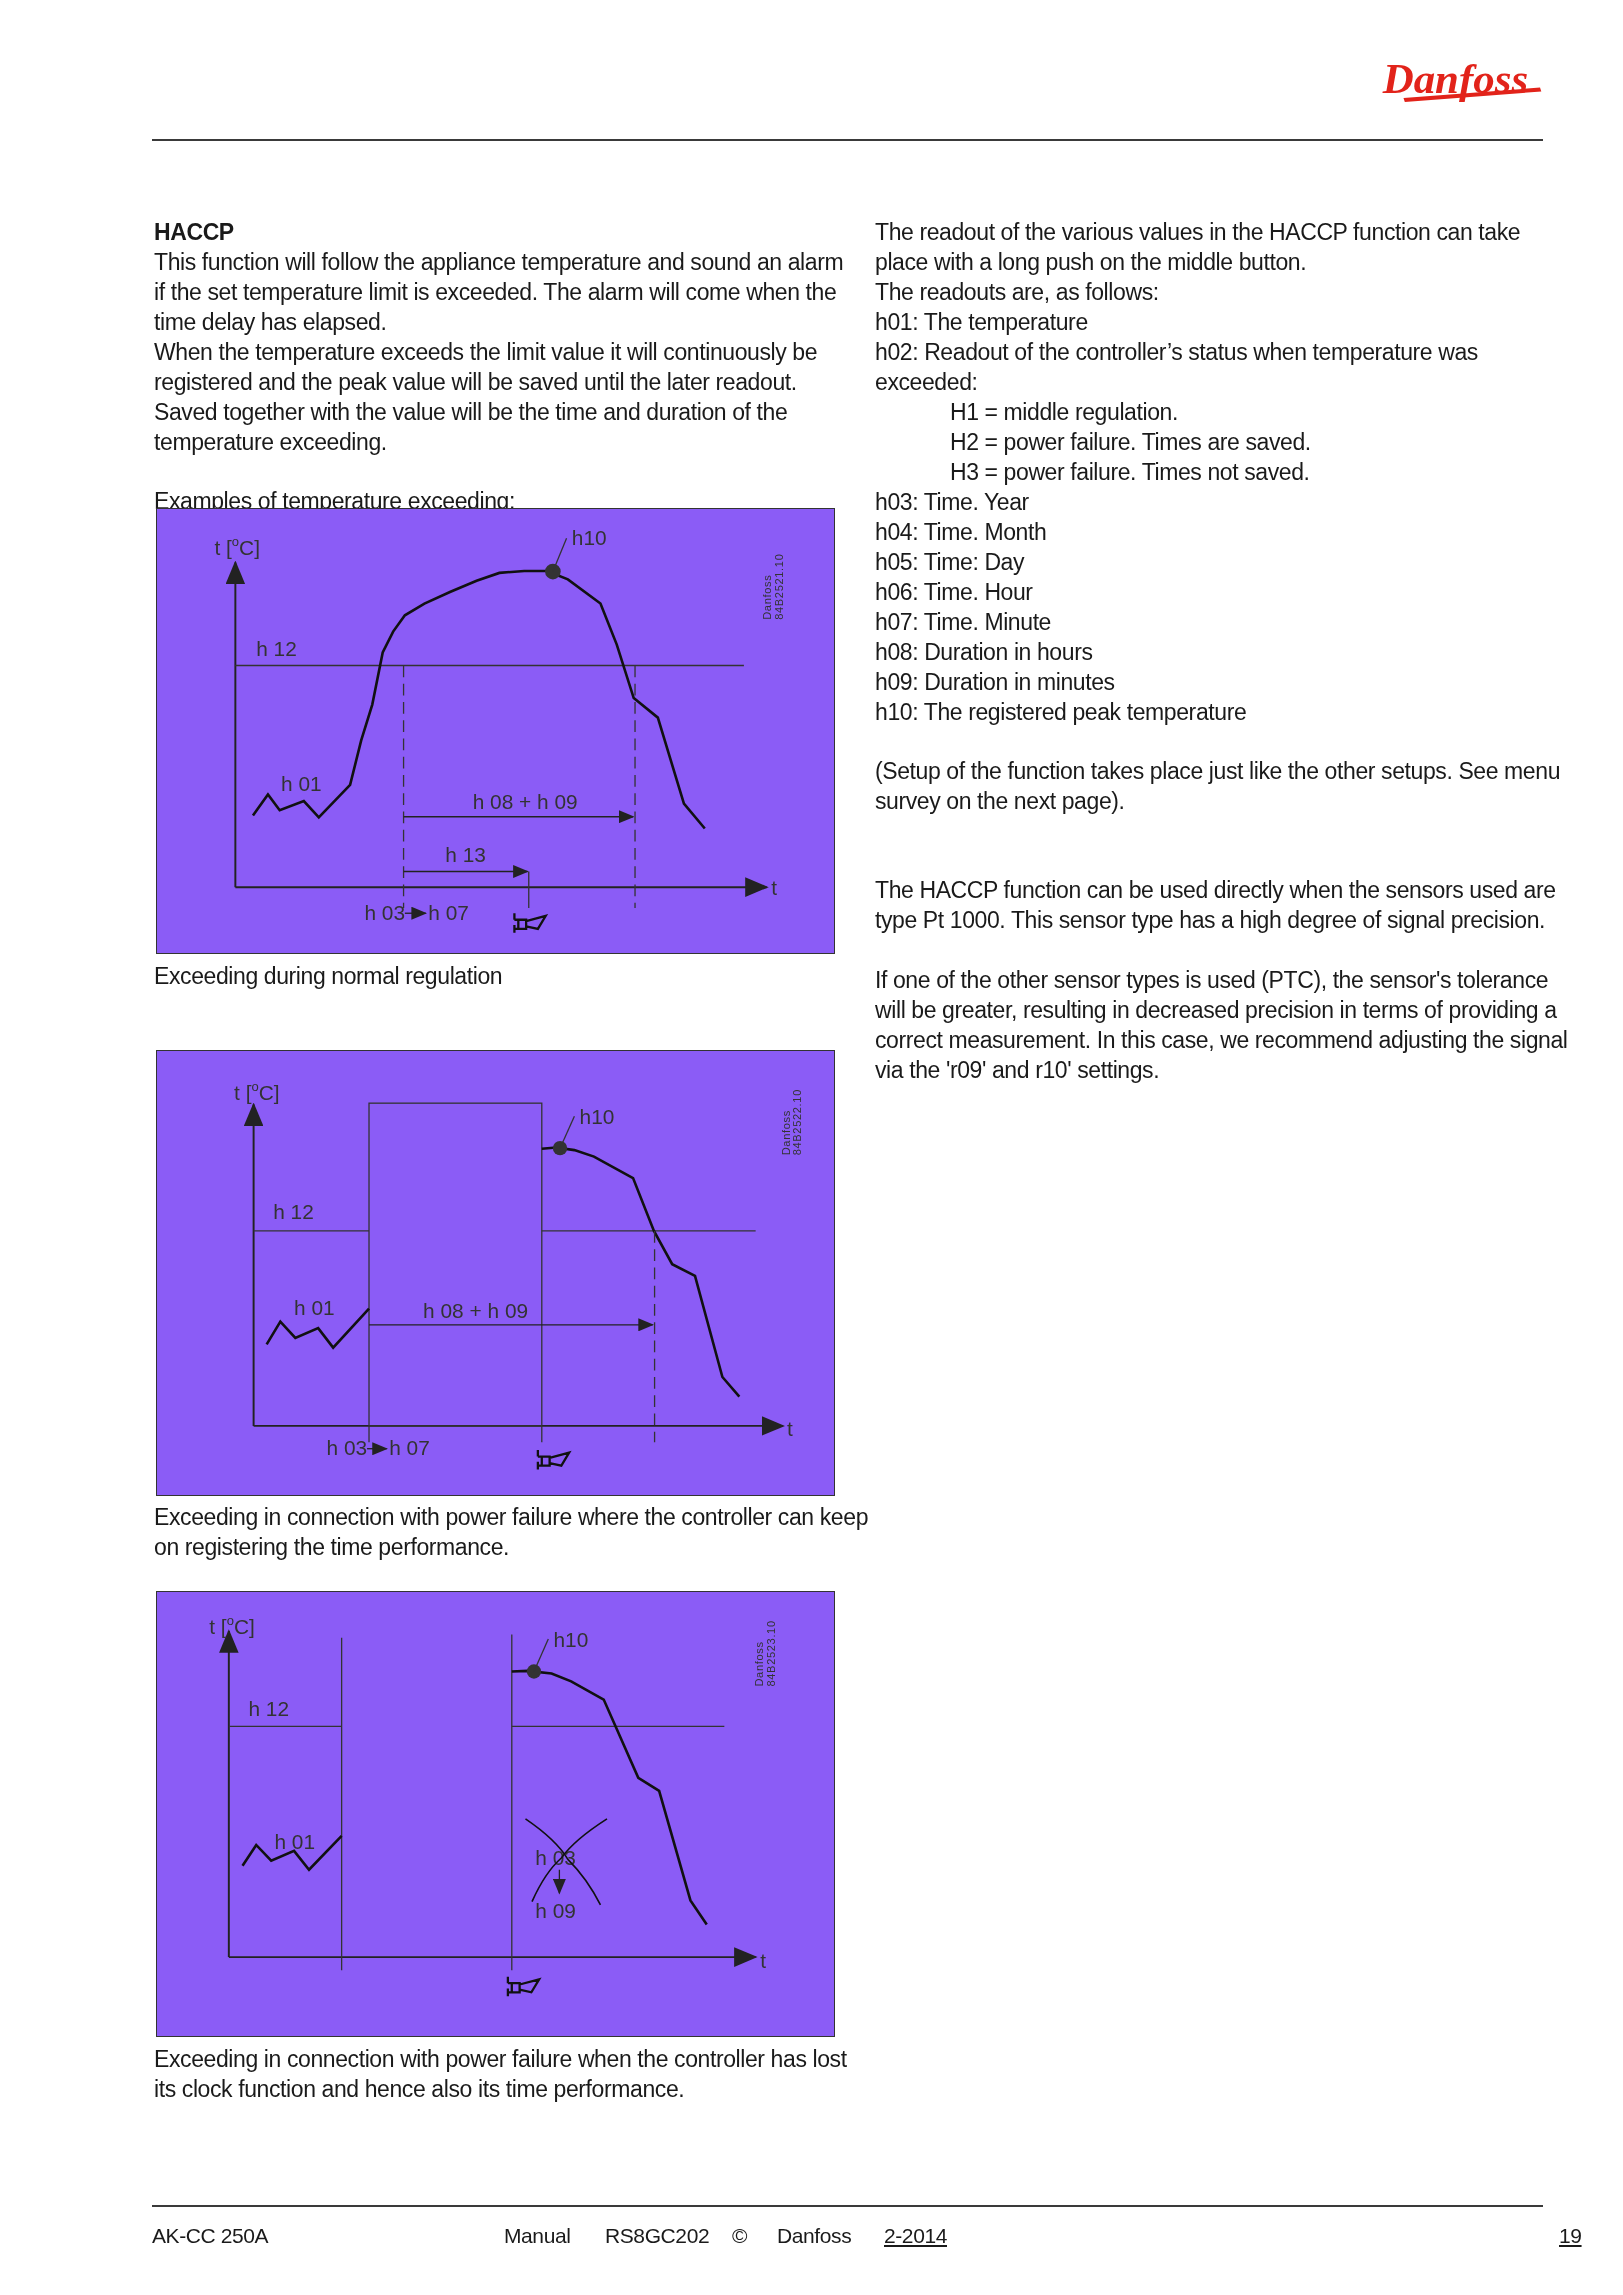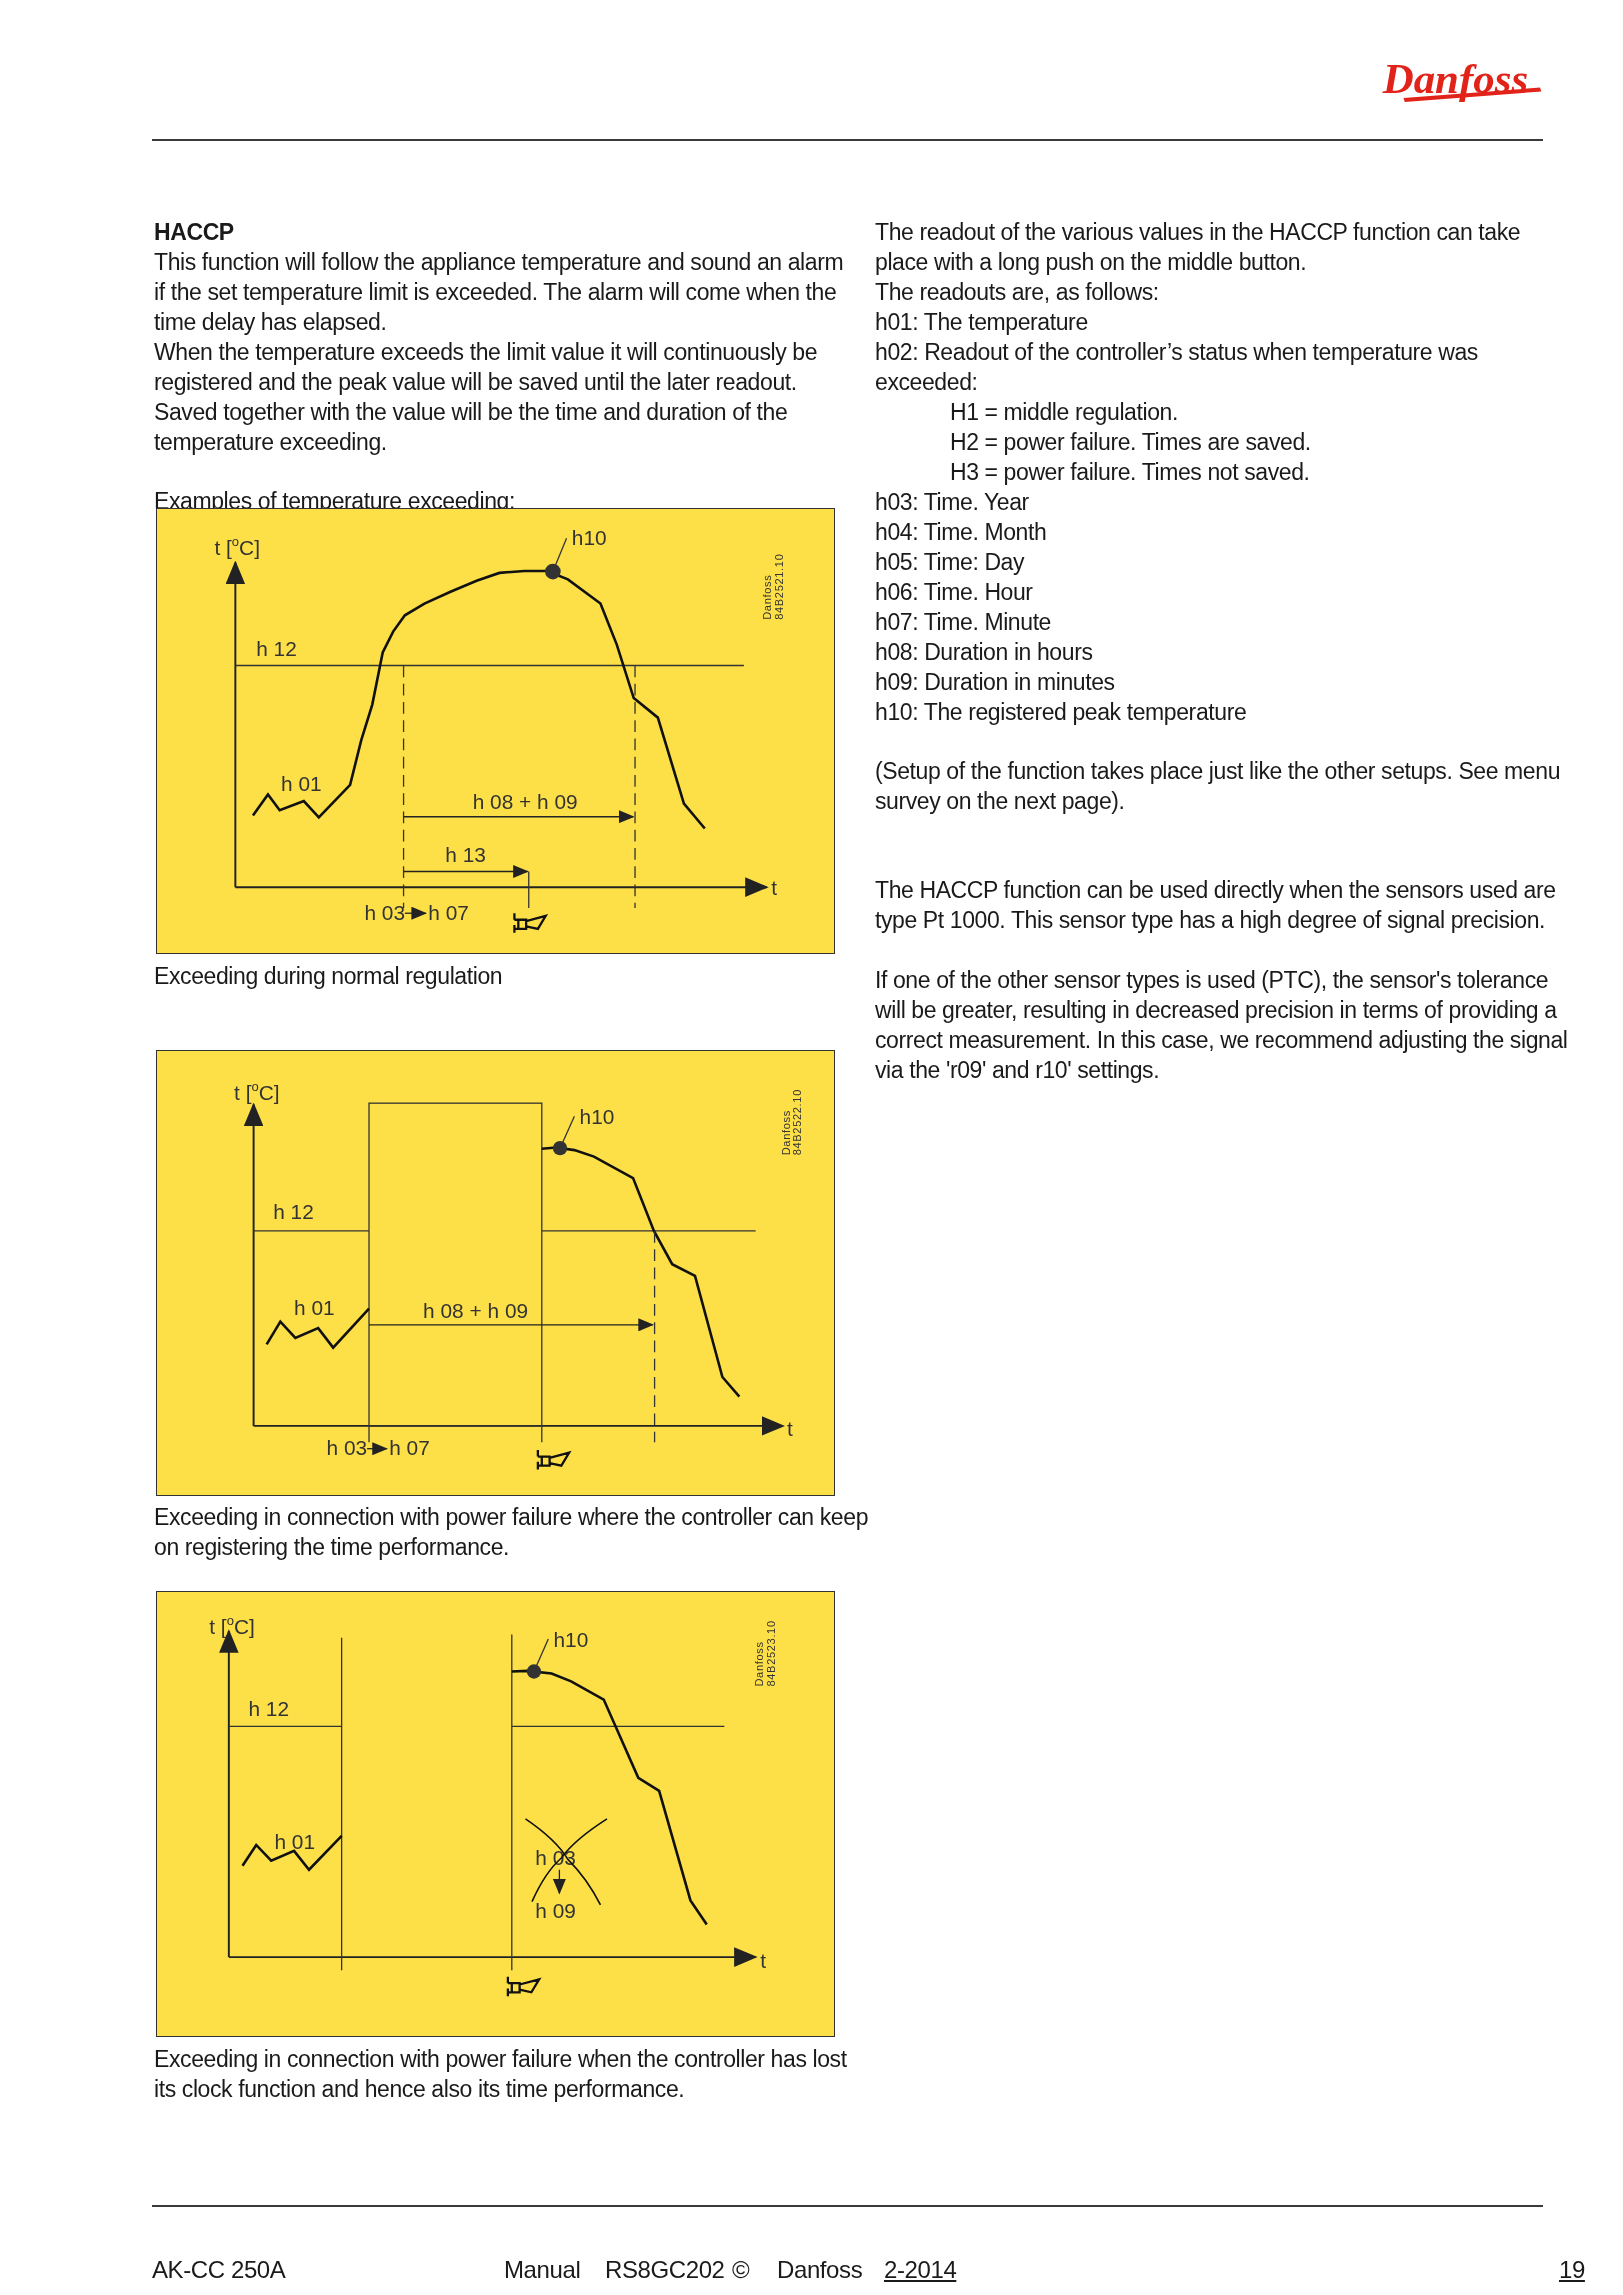--- a/index.html
+++ b/index.html
@@ -10,26 +10,26 @@
   .hrule { left: 152px; width: 1391px; height: 2px; background: #3a3a3a; }
   .col { position: absolute; font-size: 23px; line-height: 30px; letter-spacing: -0.4px; margin-top: 36px; }
   .col p { margin: 0; }
   .left { left: 154px; top: 181px; width: 694px; }
   .right { left: 875px; top: 181px; width: 694px; }
   .h { font-weight: bold; }
   .indent { padding-left: 75px; }
   .gap1 { height: 29.4px; }
   .gap2 { height: 59px; }
   .figure { position: absolute; left: 156px; width: 679px; height: 446px;
-            border: 1.6px solid #333; box-sizing: border-box; background: #fde047; }
+            border: 1.6px solid #333; box-sizing: border-box; background: #8b5cf6; }
   .figure svg { position: absolute; left: 0; top: 0; width: 100%; height: 100%; }
   .svgtxt { font-family: "Liberation Sans", sans-serif; font-size: 32px; fill: #333; }
   .svgsmall { font-family: "Liberation Sans", sans-serif; font-size: 17px; fill: #333; letter-spacing: 1px; }
   .caption { position: absolute; left: 154px; width: 720px; font-size: 23px; line-height: 30px; letter-spacing: -0.4px; }
-  .footer { position: absolute; top: 2224px; font-size: 24px; letter-spacing: -0.4px; margin-top: 32px; }
+  .footer { position: absolute; top: 2224px; font-size: 21px; letter-spacing: -0.4px; }
 </style>
 </head>
 <body>
 
 <div class="abs logo">
   <svg viewBox="0 0 260 100" width="170" height="65">
     <text x="8" y="72" font-family="Liberation Serif, serif" font-style="italic" font-weight="bold" font-size="66" fill="#e2231a">Danfoss</text>
     <path d="M40 80 L250 64 L252 70 L42 86 Z" fill="#e2231a"></path>
   </svg>
 </div>

